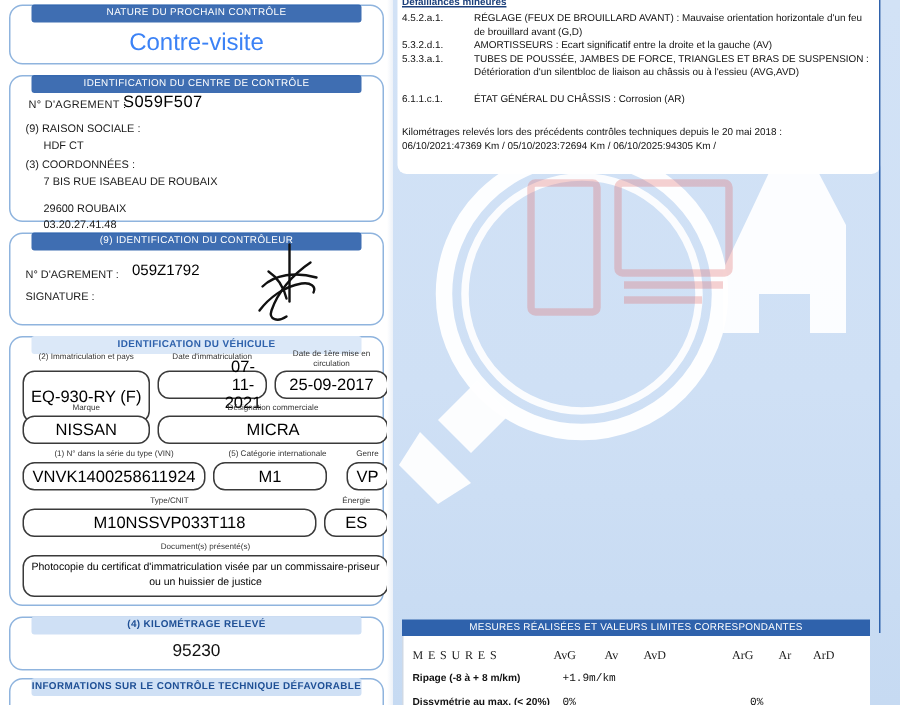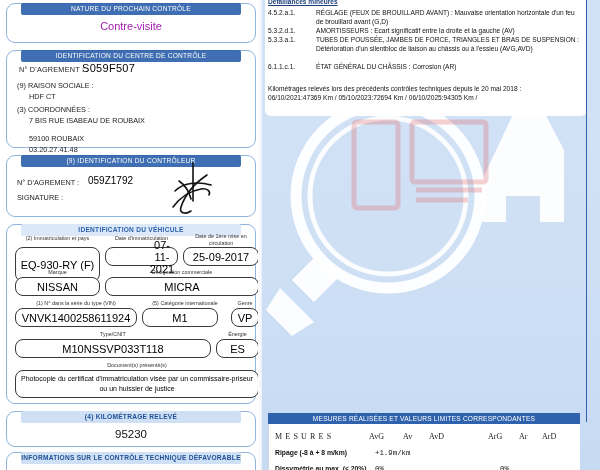--- a/index.html
+++ b/index.html
@@ -41,21 +41,21 @@
     background:#cfe0f5;color:#1e4f95;font-weight:bold;opacity:1;
   }
   .banner.pale{
     background:#dbe8f8;color:#2f62ac;font-weight:bold;opacity:1;
   }
 
   
   #card-next{top:3px;height:40px;}
   #next-value{
     position:absolute;left:0;right:0;top:16px;
-    text-align:center;font-size:11px;color:#a21caf;
+    text-align:center;font-size:16px;color:#3b82f6;
   }
 
   
   #card-centre{top:50px;height:98px;}
   .ctr-line{position:absolute;font-size:7.3px;color:#1b1b1b;white-space:nowrap;}
   #ctr-agr-lbl{left:12px;top:14px;letter-spacing:.2px;}
   #ctr-agr-val{left:75px;top:11px;font-size:11px;font-weight:normal;color:#000;letter-spacing:.3px;}
   #ctr-rs-lbl{left:10px;top:30px;}
   #ctr-rs-val{left:22px;top:41px;}
   #ctr-co-lbl{left:10px;top:54px;}
@@ -198,21 +198,21 @@
     </div>
 
     <div class="card" id="card-centre">
       <div class="banner">IDENTIFICATION DU CENTRE DE CONTRÔLE</div>
       <div class="ctr-line" id="ctr-agr-lbl">N° D'AGREMENT :</div>
       <div class="ctr-line" id="ctr-agr-val">S059F507</div>
       <div class="ctr-line" id="ctr-rs-lbl">(9) RAISON SOCIALE :</div>
       <div class="ctr-line" id="ctr-rs-val">HDF CT</div>
       <div class="ctr-line" id="ctr-co-lbl">(3) COORDONNÉES :</div>
       <div class="ctr-line" id="ctr-co-l1">7 BIS RUE ISABEAU DE ROUBAIX</div>
-      <div class="ctr-line" id="ctr-co-l2">59100 ROUBAIX</div>
+      <div class="ctr-line" id="ctr-co-l2">29600 ROUBAIX</div>
       <div class="ctr-line" id="ctr-co-l3">03.20.27.41.48</div>
     </div>
 
     <div class="card" id="card-ctrlr">
       <div class="banner">(9) IDENTIFICATION DU CONTRÔLEUR</div>
       <div id="cl-agr-lbl">N° D'AGREMENT :</div>
       <div id="cl-agr-val">059Z1792</div>
       <div id="cl-sig-lbl">SIGNATURE :</div>
       <svg id="signature" viewBox="0 0 70 56">
         <g fill="none" stroke="#111" stroke-width="1.6" stroke-linecap="round" stroke-linejoin="round">

